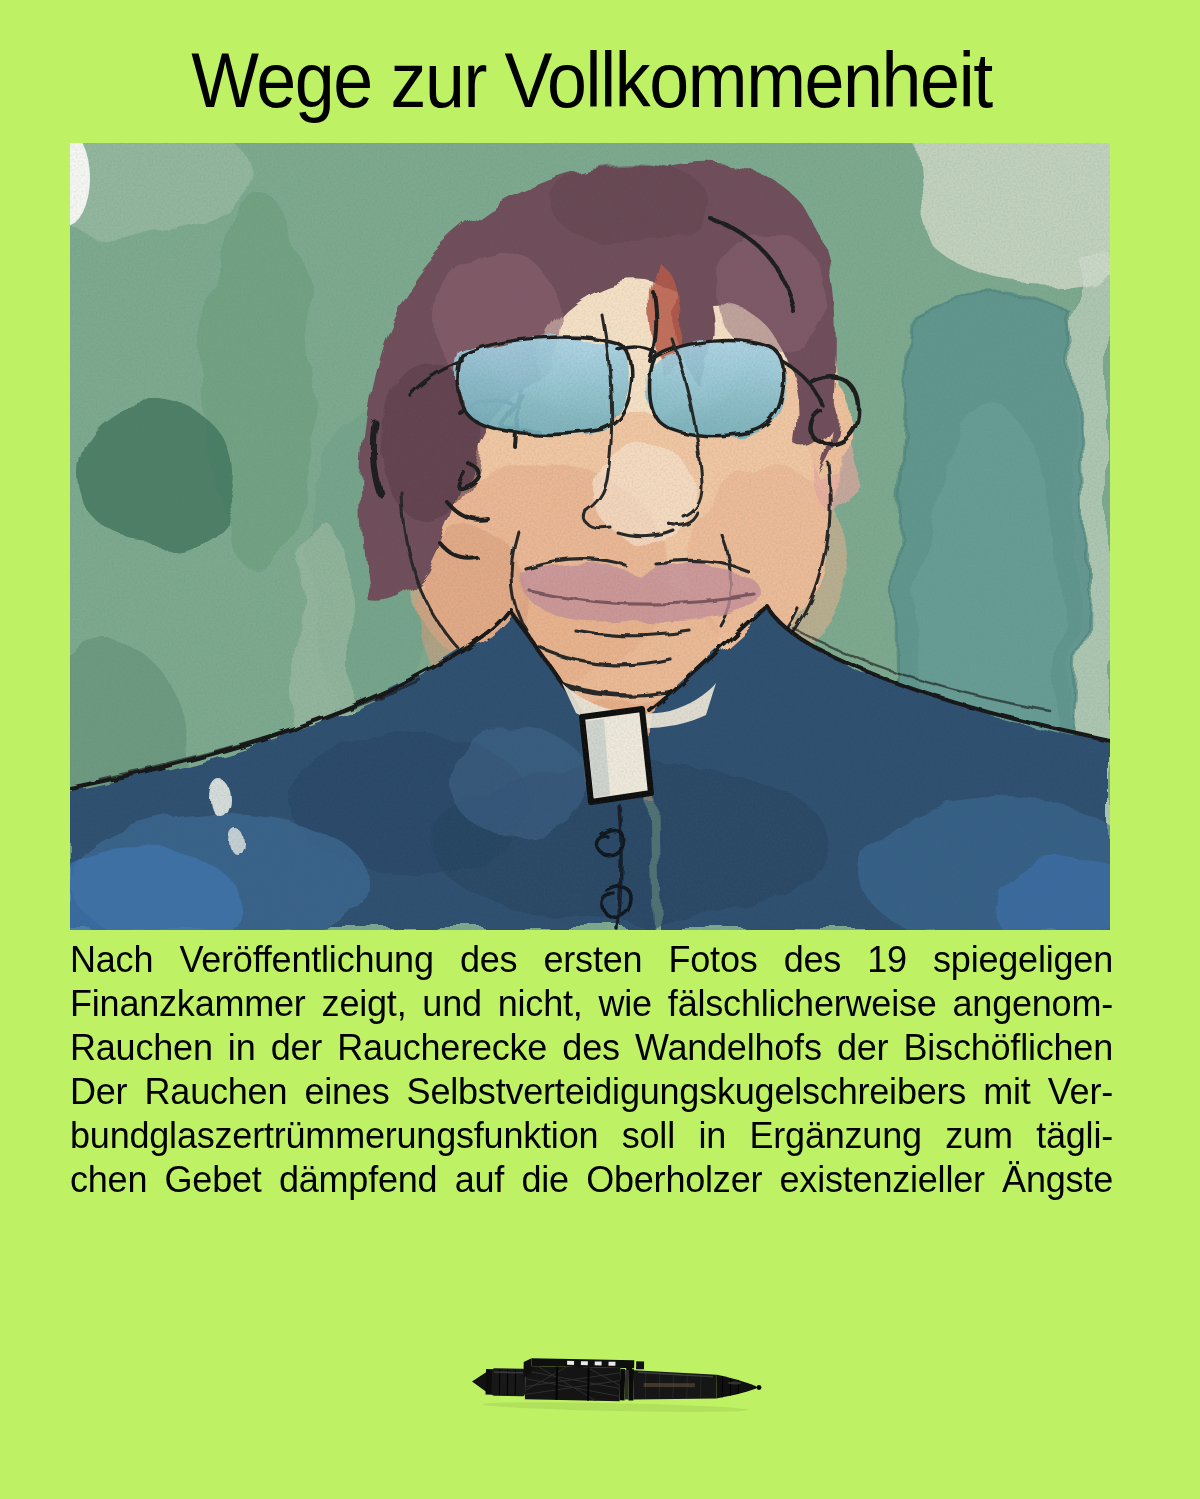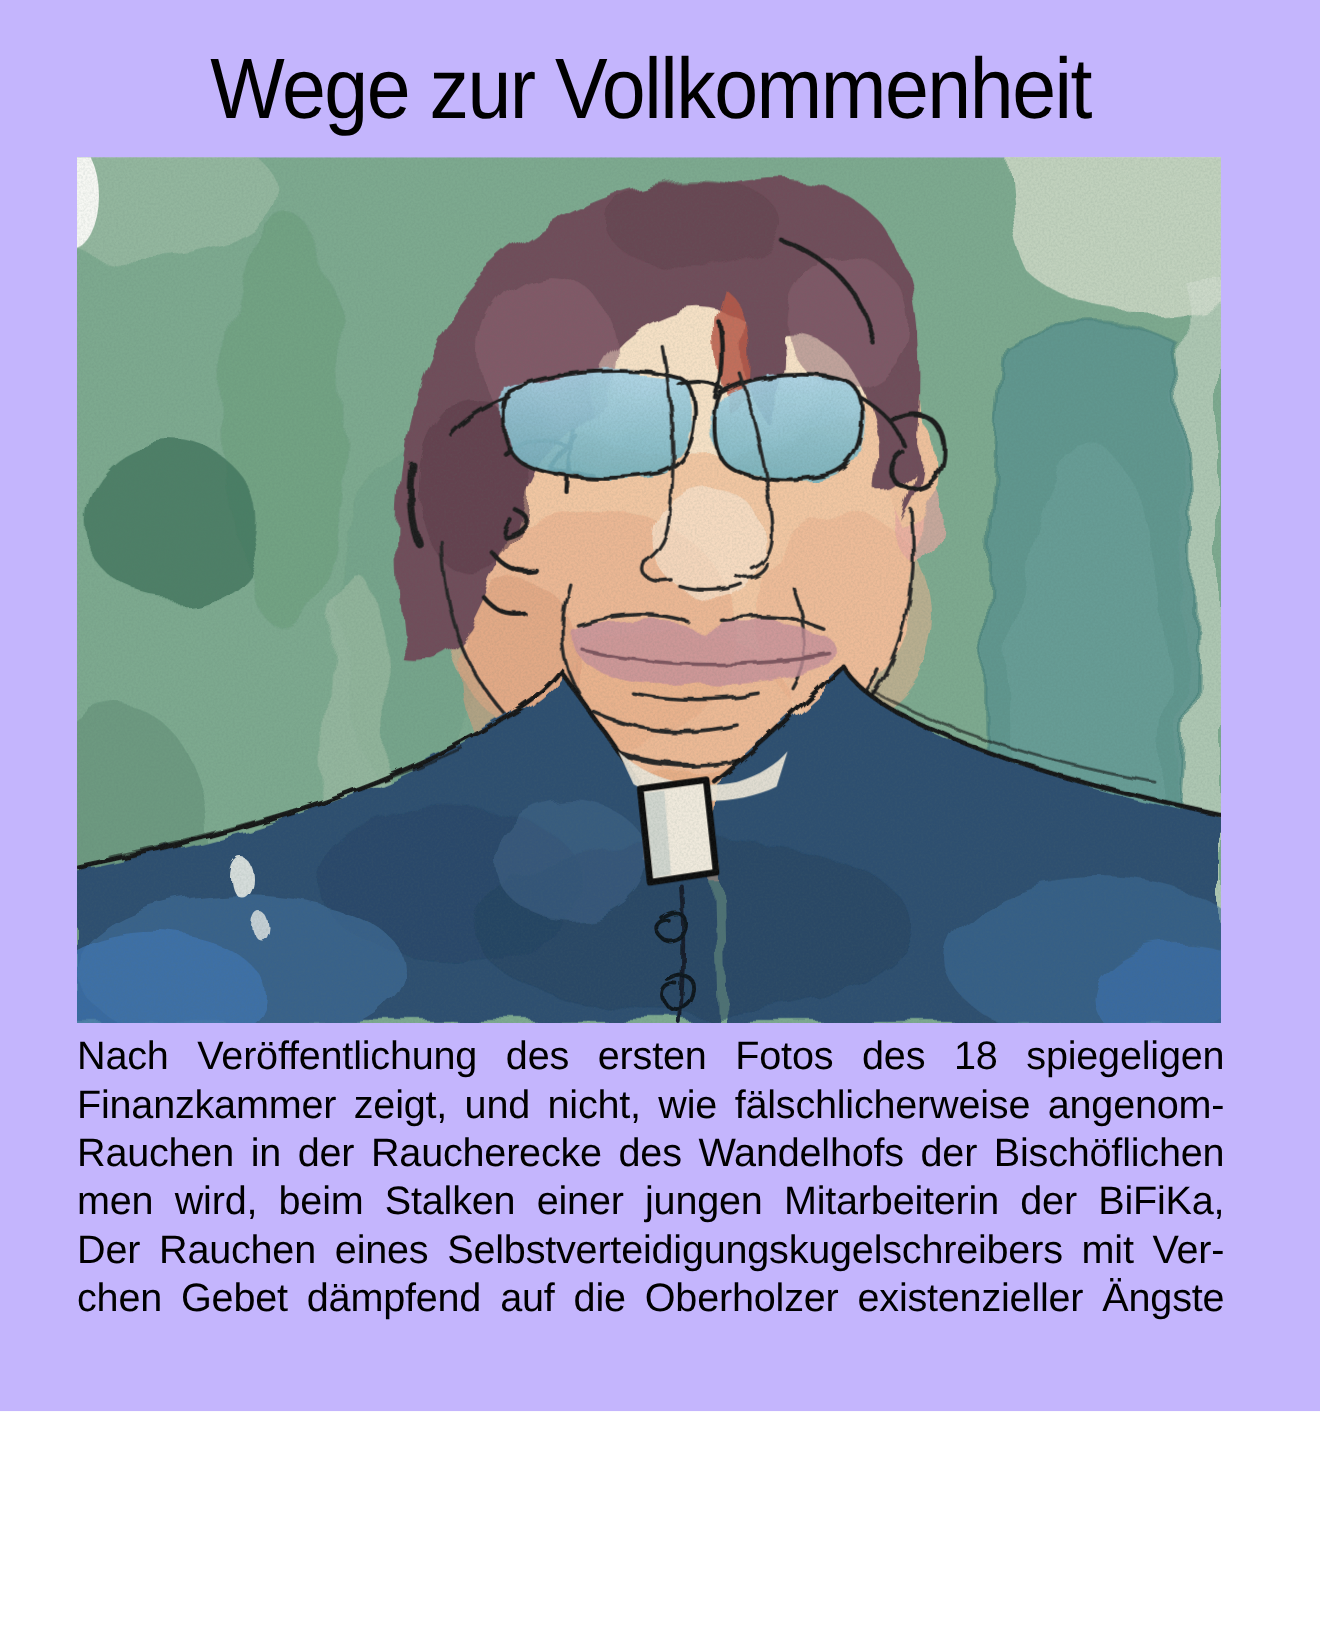--- a/index.html
+++ b/index.html
@@ -1,16 +1,16 @@
 <!DOCTYPE html>
 <html><head>
 <meta charset="utf-8">
 <style>
   html,body{margin:0;padding:0;background:#ffffff;}
-  .page{position:relative;width:1200px;height:1283px;background:#c4b5fd;overflow:hidden;
+  .page{position:relative;width:1200px;height:1499px;background:#bef264;overflow:hidden;
         font-family:"Liberation Sans",sans-serif;color:#000;}
   .title{position:absolute;top:40px;left:70px;width:1043px;margin:0;
          font-size:78px;line-height:80px;font-weight:400;text-align:center;
          transform:scaleX(.92);letter-spacing:-1.5px;white-space:nowrap;}
   .portrait{position:absolute;left:70px;top:143px;width:1040px;height:787px;margin:0;}
   .portrait svg{display:block;width:100%;height:100%;}
   .article{position:absolute;left:70px;top:938px;width:1043px;font-size:36px;
            line-height:44px;letter-spacing:-0.2px;}
   .tline{height:44px;text-align:justify;text-align-last:justify;white-space:normal;}
   .tline.last{text-align-last:left;}
@@ -180,25 +180,25 @@
           <path d="M 532 692 C 548 682 556 690 553 702 C 550 714 536 716 530 708 C 524 700 530 694 538 694" stroke="#10151d"></path>
           <path d="M 537 748 C 555 738 564 748 560 762 C 556 776 540 778 534 768 C 528 758 536 750 545 752" stroke="#10151d"></path>
         </g>
       </g>
 
       <rect x="0" y="0" width="1040" height="787" filter="url(#grain)" opacity="0.5"></rect>
     </svg>
   </figure>
 
   <div class="article" id="article">
-      <div class="tline">Nach Veröffentlichung des ersten Fotos des 18 spiegeligen</div>
+      <div class="tline">Nach Veröffentlichung des ersten Fotos des 19 spiegeligen</div>
       <div class="tline">Finanzkammer zeigt, und nicht, wie fälschlicherweise angenom-</div>
       <div class="tline">Rauchen in der Raucherecke des Wandelhofs der Bischöflichen</div>
-      <div class="tline">men wird, beim Stalken einer jungen Mitarbeiterin der BiFiKa,</div>
       <div class="tline">Der Rauchen eines Selbstverteidigungskugelschreibers mit Ver-</div>
+      <div class="tline">bundglaszertrümmerungsfunktion soll in Ergänzung zum tägli-</div>
       <div class="tline">chen Gebet dämpfend auf die Oberholzer existenzieller Ängste</div>
     </div>
 
   <div class="pen">
     <svg viewBox="0 0 300 60" preserveAspectRatio="none" aria-hidden="true">
       <ellipse cx="150" cy="53" rx="135" ry="4" fill="#000" opacity="0.07"></ellipse>
       <g>
         <path d="M 4 30 L 20 19 L 20 41 Z" fill="#121212"></path>
         <rect x="18" y="17" width="8" height="26" fill="#0c0c0c"></rect>
         <rect x="24" y="16" width="34" height="28" rx="3" fill="#181818"></rect>

